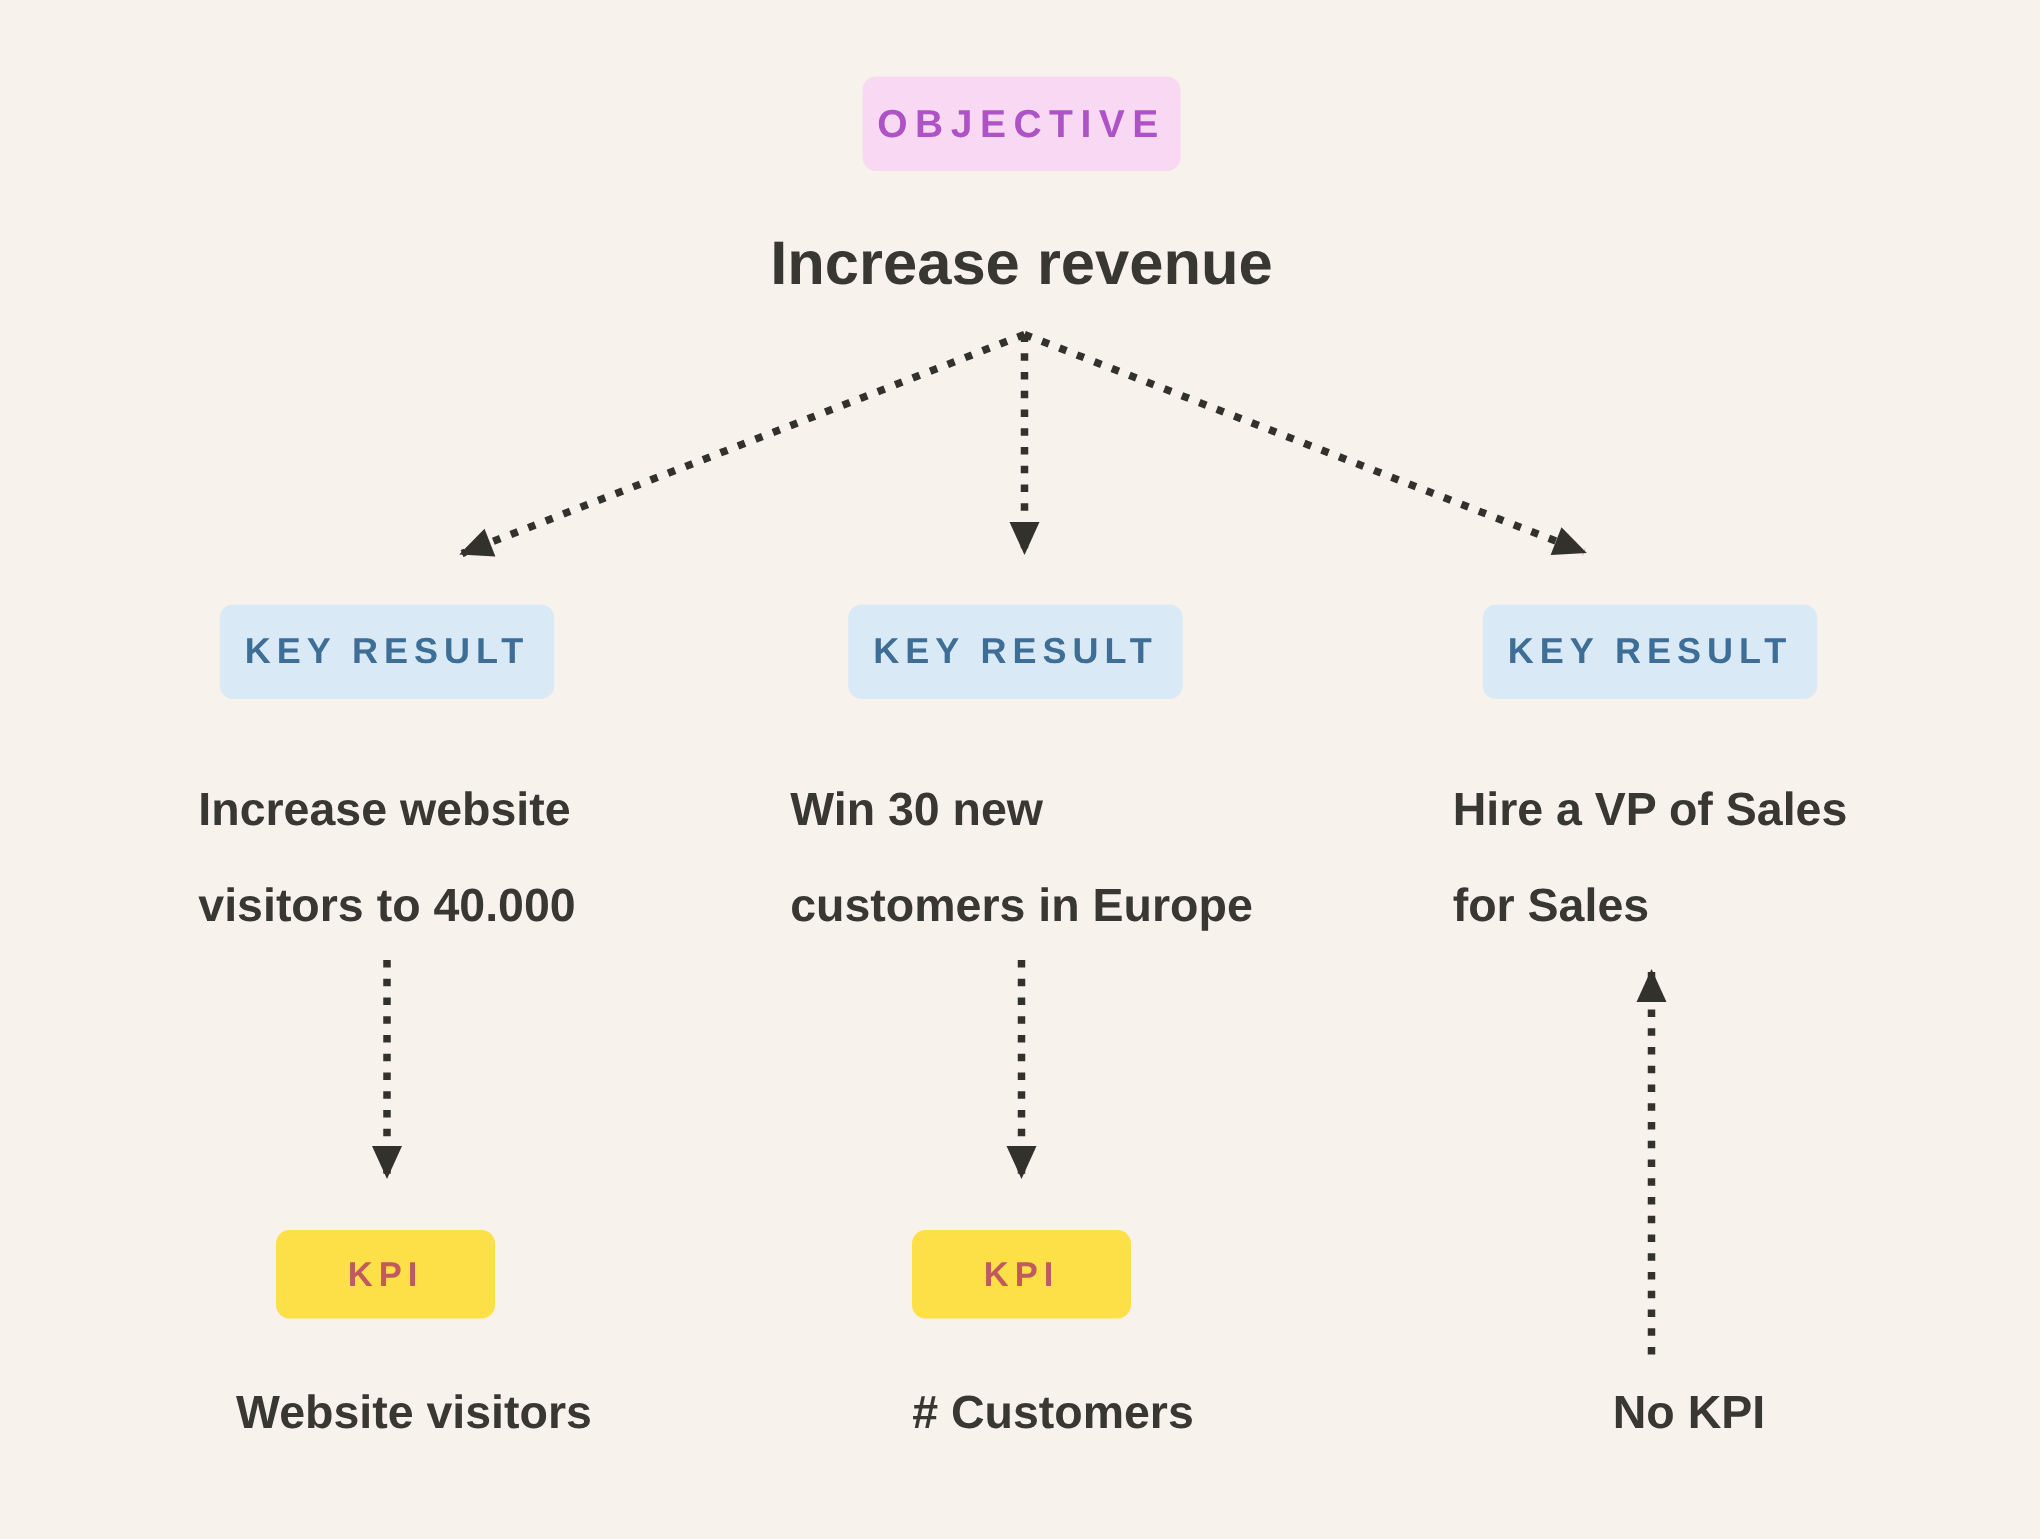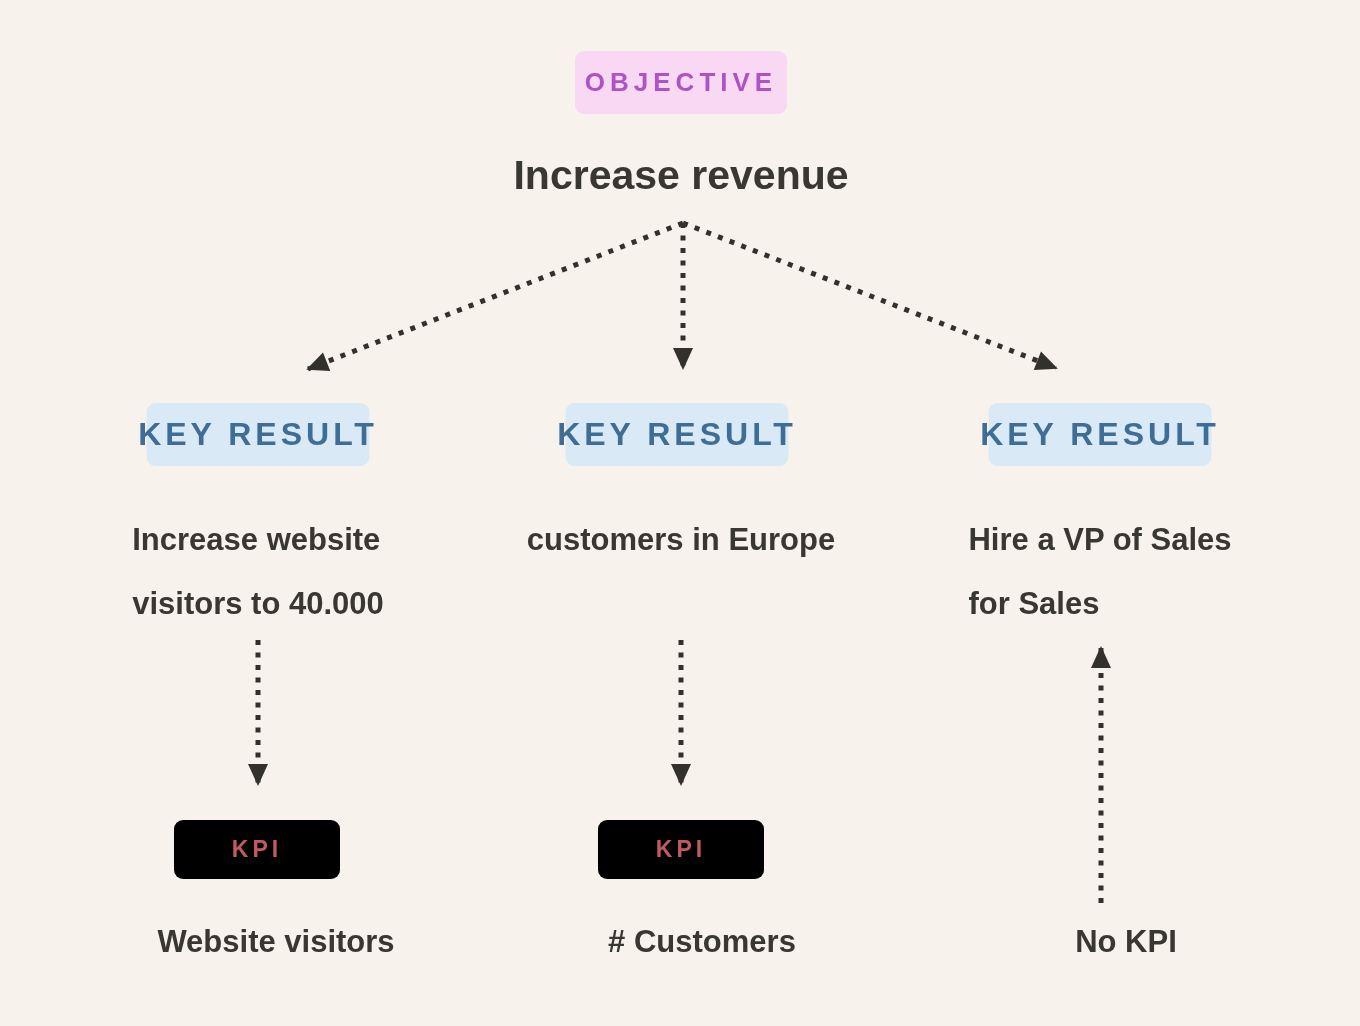--- a/index.html
+++ b/index.html
@@ -29,27 +29,27 @@
     background: #f8d8f3;
     color: #ad53c5;
     font-size: 26px;
     letter-spacing: 5px;
   }
   .badge-keyresult {
     top: 403px;
     width: 223px; height: 63px;
     background: #d9e9f5;
     color: #3e6e96;
-    font-size: 32px;
+    font-size: 24px;
     letter-spacing: 4px;
   }
   .badge-kpi {
     top: 820px;
-    width: 166px; height: 59px;
-    background: #000000;
+    width: 146px; height: 59px;
+    background: #fde047;
     color: #c05a60;
     font-size: 23px;
     letter-spacing: 4px;
   }
 
   
   .objective-title {
     left: 681px; top: 152px;
     font-size: 41px;
     font-weight: bold;
@@ -121,20 +121,21 @@
   <div class="centered badge badge-keyresult col1">KEY RESULT</div>
   <div class="centered kr-text col1">
     <div>Increase website</div>
     <div>visitors to 40.000</div>
   </div>
   <div class="centered badge badge-kpi" style="left:257px;">KPI</div>
   <div class="centered kpi-label" style="left:256px;">Website visitors</div>
 
   <div class="centered badge badge-keyresult" style="left:677px;">KEY RESULT</div>
   <div class="centered kr-text col2">
+    <div>Win 30 new</div>
     <div>customers in Europe</div>
   </div>
   <div class="centered badge badge-kpi col2">KPI</div>
   <div class="centered kpi-label" style="left:682px;"># Customers</div>
 
   <div class="centered badge badge-keyresult col3">KEY RESULT</div>
   <div class="centered kr-text col3">
     <div>Hire a VP of Sales</div>
     <div>for Sales</div>
   </div>

